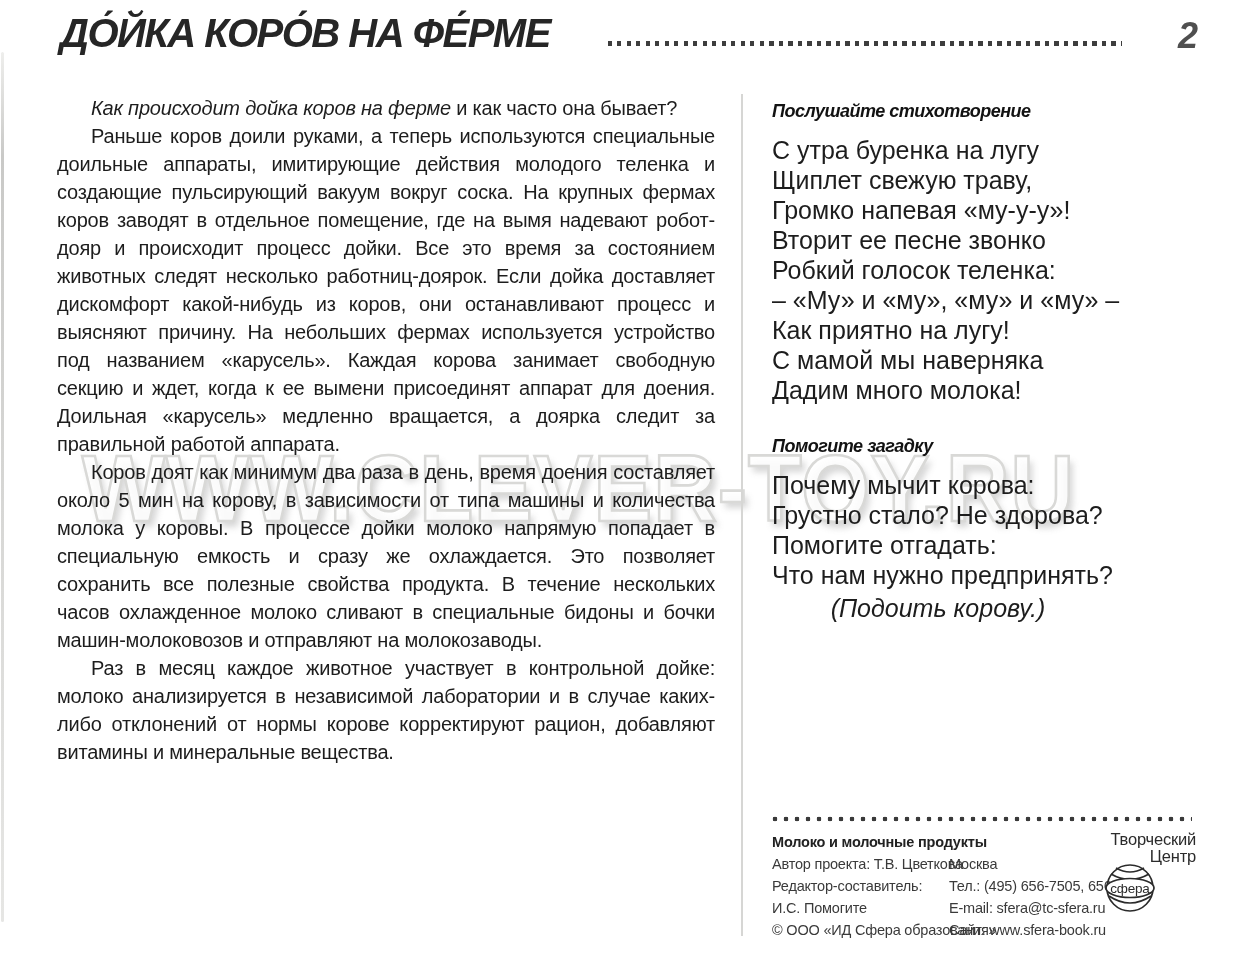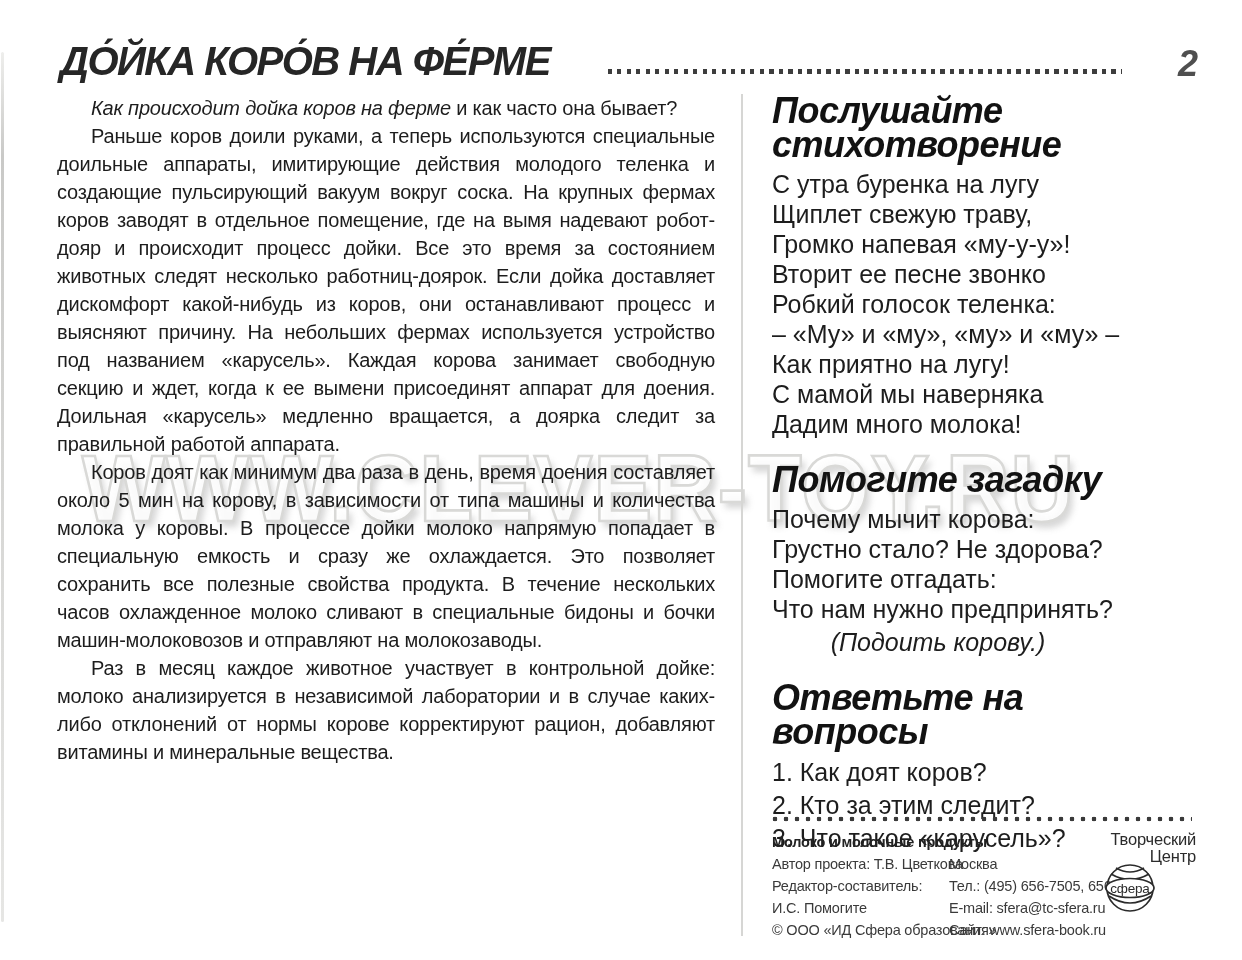--- a/index.html
+++ b/index.html
@@ -10,21 +10,21 @@
     color:#1d1d1d;
   }
   .page{position:absolute;inset:0;background:#ffffff;}
   .scan-edge-left{
     position:absolute;left:1px;top:52px;width:3px;height:870px;
     background:linear-gradient(#eeeeec 0%,#c9c9c7 12%,#d8d8d6 55%,#e6e6e4 100%);
     border-radius:2px;
   }
   
   .header{
-    position:absolute;left:60px;top:40px;right:44px;
+    position:absolute;left:60px;top:12px;right:44px;
     display:flex;align-items:flex-end;z-index:3;gap:48px;
   }
   .title{
     margin:0;font-size:40px;font-weight:bold;font-style:italic;
     letter-spacing:-1.5px;color:#262626;white-space:nowrap;line-height:1.05;
   }
   .leader{
     flex:1;height:5px;margin:0 8px 8px 10px;
     background:repeating-linear-gradient(90deg,#3d3d3d 0 4px,transparent 4px 9.5px);
   }
@@ -49,21 +49,21 @@
   .it{font-style:italic;}
   .divider-v{
     position:absolute;left:741px;top:94px;width:2px;height:842px;
     background:#d6d6d4;z-index:2;
   }
   .right-col{
     position:absolute;left:772px;top:94px;width:362px;z-index:2;
     font-size:25px;line-height:30px;
   }
   .task-heading{
-    margin:0 0 7px 0;font-size:36px;font-weight:bold;font-style:italic;
+    margin:0 0 7px 0;font-size:18px;font-weight:bold;font-style:italic;
     color:#121212;letter-spacing:-0.5px;line-height:34px;
   }
   .section{margin-bottom:24px;}
   .v-line{margin:0;}
   .answer{margin-top:3px;text-align:center;font-style:italic;padding-right:30px;}
   .q-item{margin:0;line-height:33px;}
   
   .footer{position:absolute;left:772px;top:816px;width:420px;z-index:2;color:#3a3a3a;}
   .foot-dots{
     height:6px;width:100%;
@@ -118,26 +118,20 @@
 
     <section class="section">
       <h2 class="task-heading">Помогите загадку</h2>
       <p class="v-line">Почему мычит корова:</p>
       <p class="v-line">Грустно стало? Не здорова?</p>
       <p class="v-line">Помогите отгадать:</p>
       <p class="v-line">Что нам нужно предпринять?</p>
       <p class="v-line answer">(Подоить корову.)</p>
     </section>
 
-    <section class="section">
-      <h2 class="task-heading">Ответьте на вопросы</h2>
-      <p class="q-item">1. Как доят коров?</p>
-      <p class="q-item">2. Кто за этим следит?</p>
-      <p class="q-item">3. Что такое «карусель»?</p>
-    </section>
 
   </aside>
 
   <footer class="footer">
     <div class="foot-dots"></div>
     <div class="foot-cols">
       <div class="foot-left">
         <div class="foot-title foot-row">Молоко и молочные продукты</div>
         <div class="foot-row">Автор проекта: Т.В. Цветкова</div>
         <div class="foot-row">Редактор-составитель:</div>

